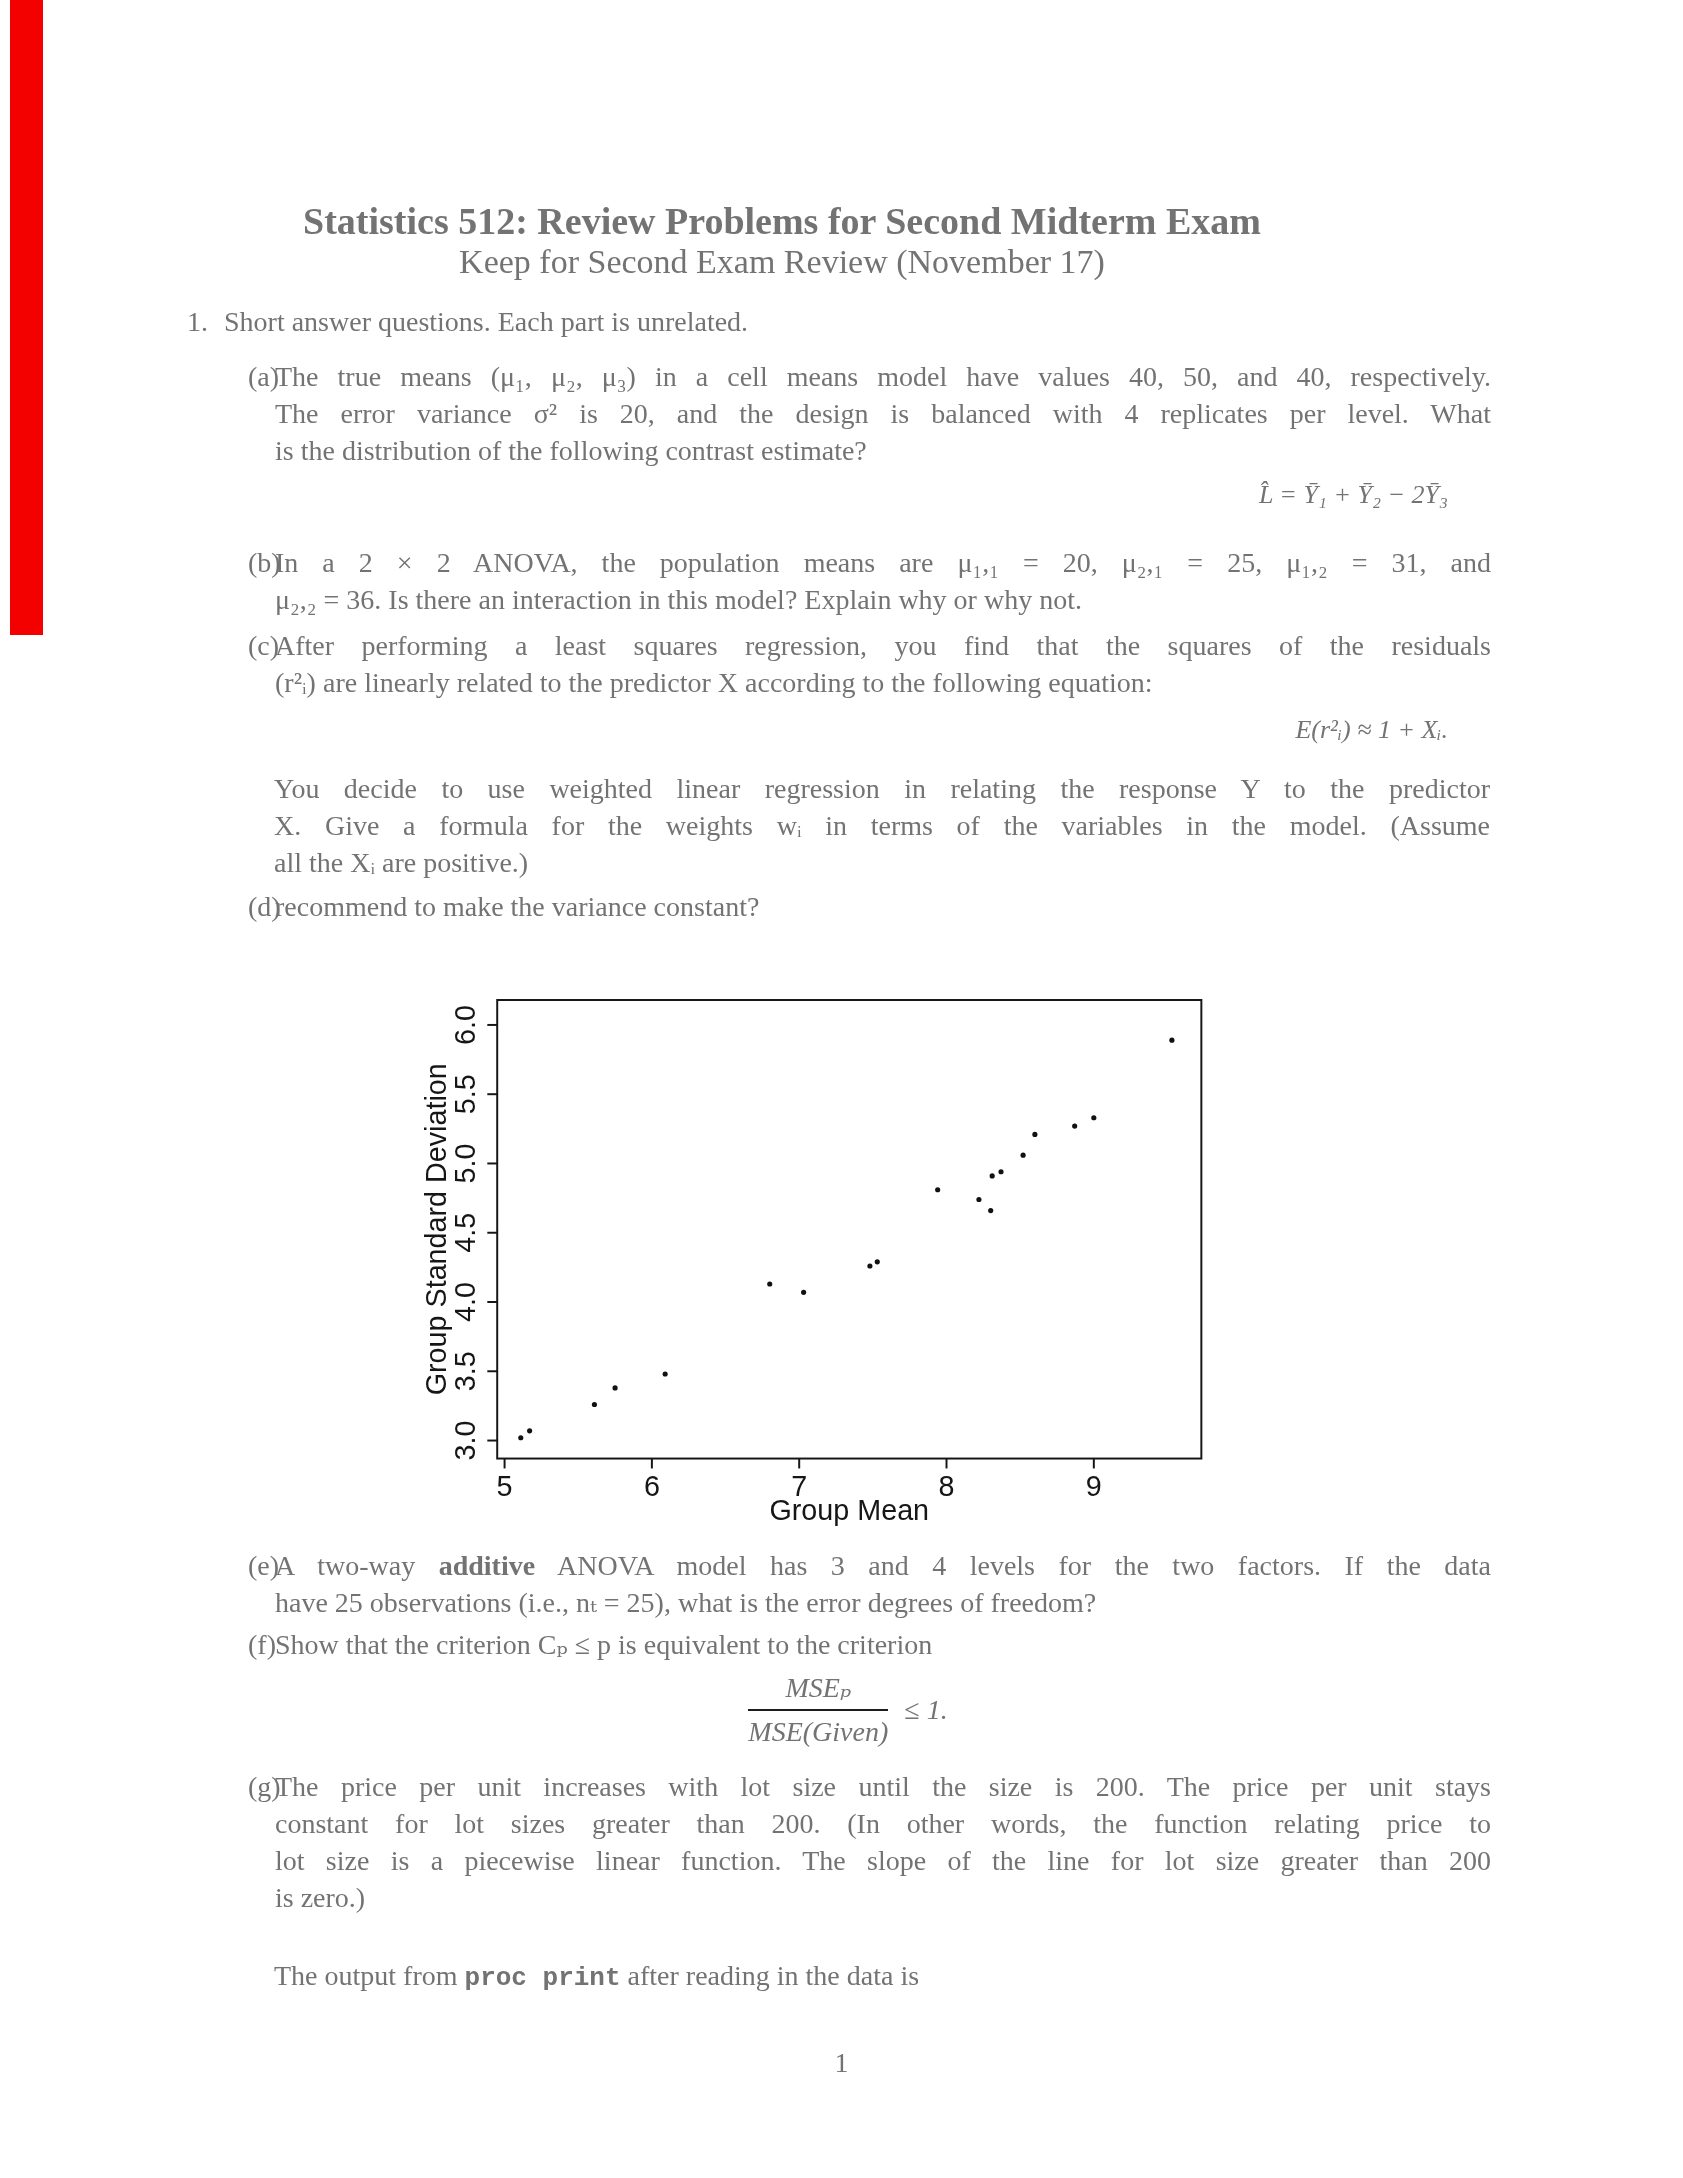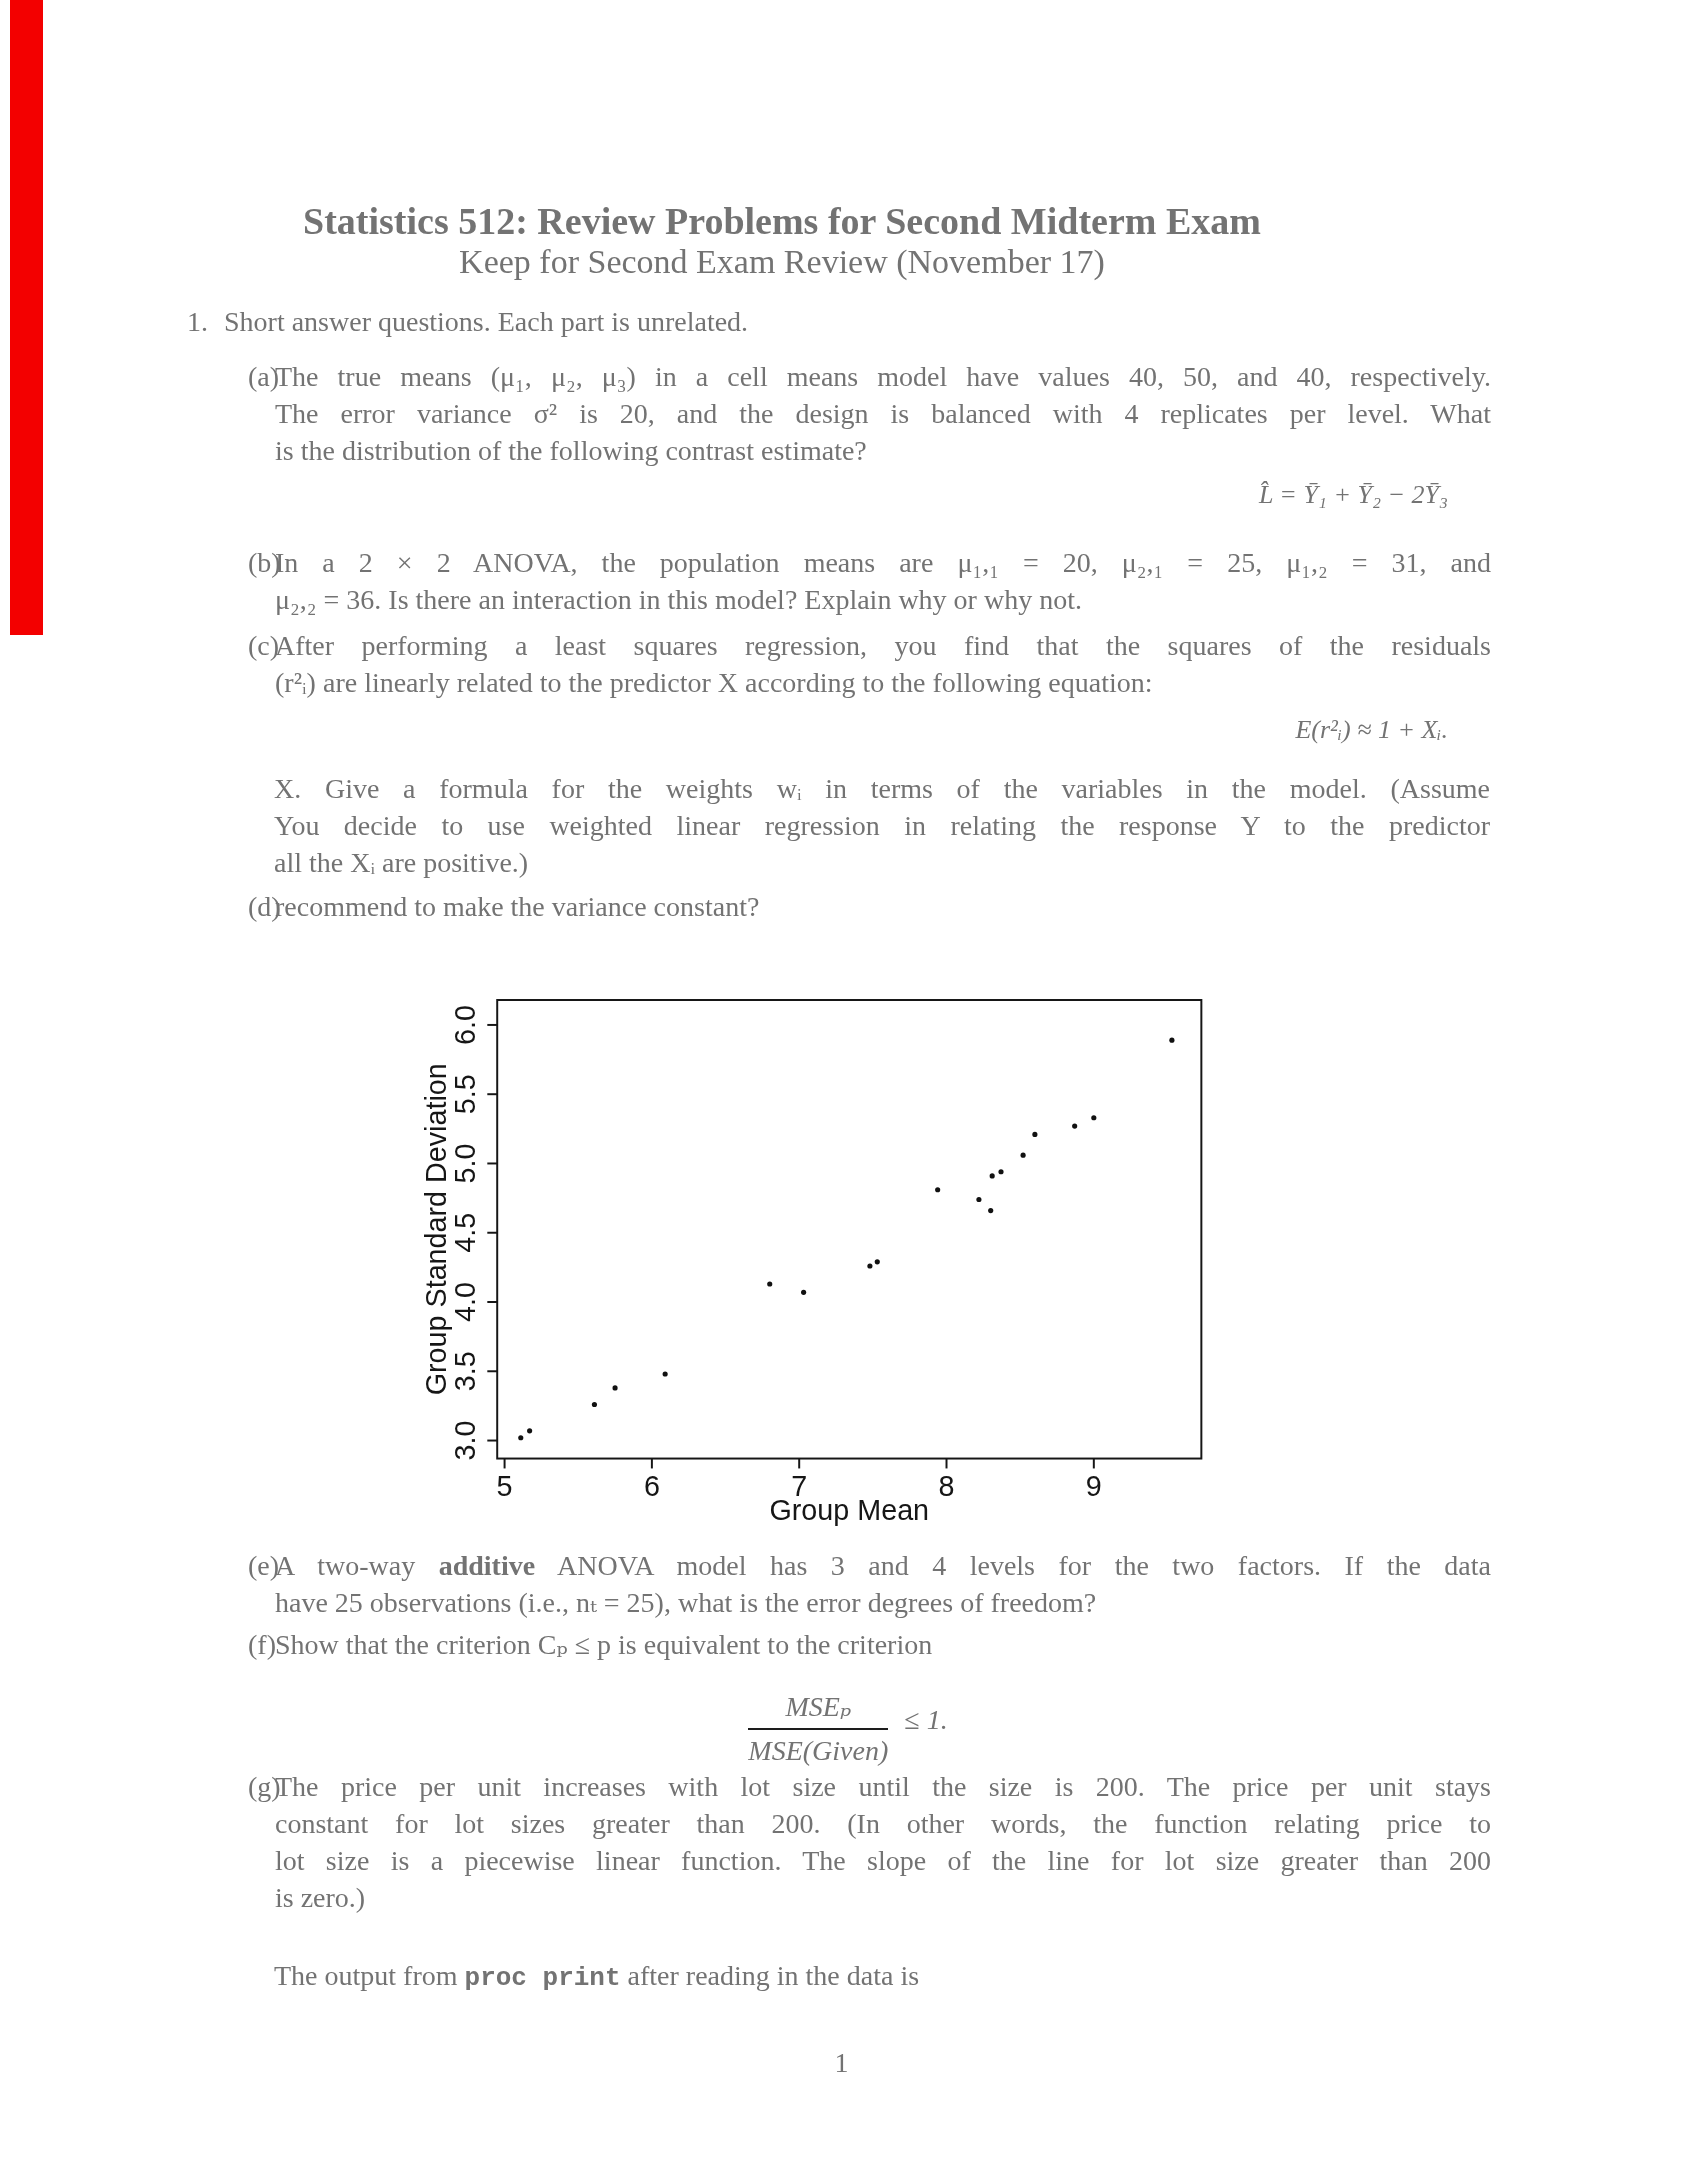--- a/index.html
+++ b/index.html
@@ -15,21 +15,21 @@
   .plabel{position:absolute;left:0;top:0;}
   .pbody{margin-left:27px;width:1216px;}
   .cont{position:absolute;left:274px;width:1216px;font-size:28px;line-height:37px;}
   .ln{text-align:justify;text-align-last:justify;}
   .ln-last{text-align:left;}
   .formula{position:absolute;left:248px;width:1200px;text-align:right;
            font-style:italic;font-size:26px;line-height:44px;}
   .fracwrap{position:absolute;left:248px;width:1200px;display:flex;justify-content:center;
             align-items:center;gap:16px;font-style:italic;font-size:28px;line-height:34px;}
   .frac{display:inline-block;text-align:center;}
-  .frac .num{padding:0 12px 4px;border-bottom:2px solid #1d1d1d;margin-top:19px;}
+  .frac .num{padding:0 12px 4px;border-bottom:2px solid #1d1d1d;}
   .frac .den{padding-top:4px;}
   .mono{font-family:"Liberation Mono","DejaVu Sans Mono",monospace;font-weight:bold;font-size:26px;}
   .footer{position:absolute;left:0;top:2047px;width:1683px;text-align:center;font-size:28px;}
   .chart{position:absolute;left:416px;top:985px;}
   .chart text{font-family:"Liberation Sans","DejaVu Sans",sans-serif;fill:#161616;}
 </style>
 </head>
 <body>
 
 <div class="page">
@@ -68,22 +68,22 @@
     <span class="plabel">(c)</span>
     <div class="pbody">
       <div class="ln">After performing a least squares regression, you find that the squares of the residuals</div>
       <div class="ln-last">(r²ᵢ) are linearly related to the predictor X according to the following equation:</div>
     </div>
   </section>
 
   <div class="formula" style="top:708px">E(r²ᵢ) ≈ 1 + Xᵢ.</div>
 
   <div class="cont" style="top:770px">
+    <div class="ln">You decide to use weighted linear regression in relating the response Y to the predictor</div>
     <div class="ln">X. Give a formula for the weights wᵢ in terms of the variables in the model. (Assume</div>
-    <div class="ln">You decide to use weighted linear regression in relating the response Y to the predictor</div>
     <div class="ln-last">all the Xᵢ are positive.)</div>
   </div>
 
   <section class="part" style="top:888px">
     <span class="plabel">(d)</span>
     <div class="pbody">
       <div class="ln-last">recommend to make the variance constant?</div>
     </div>
   </section>
 

